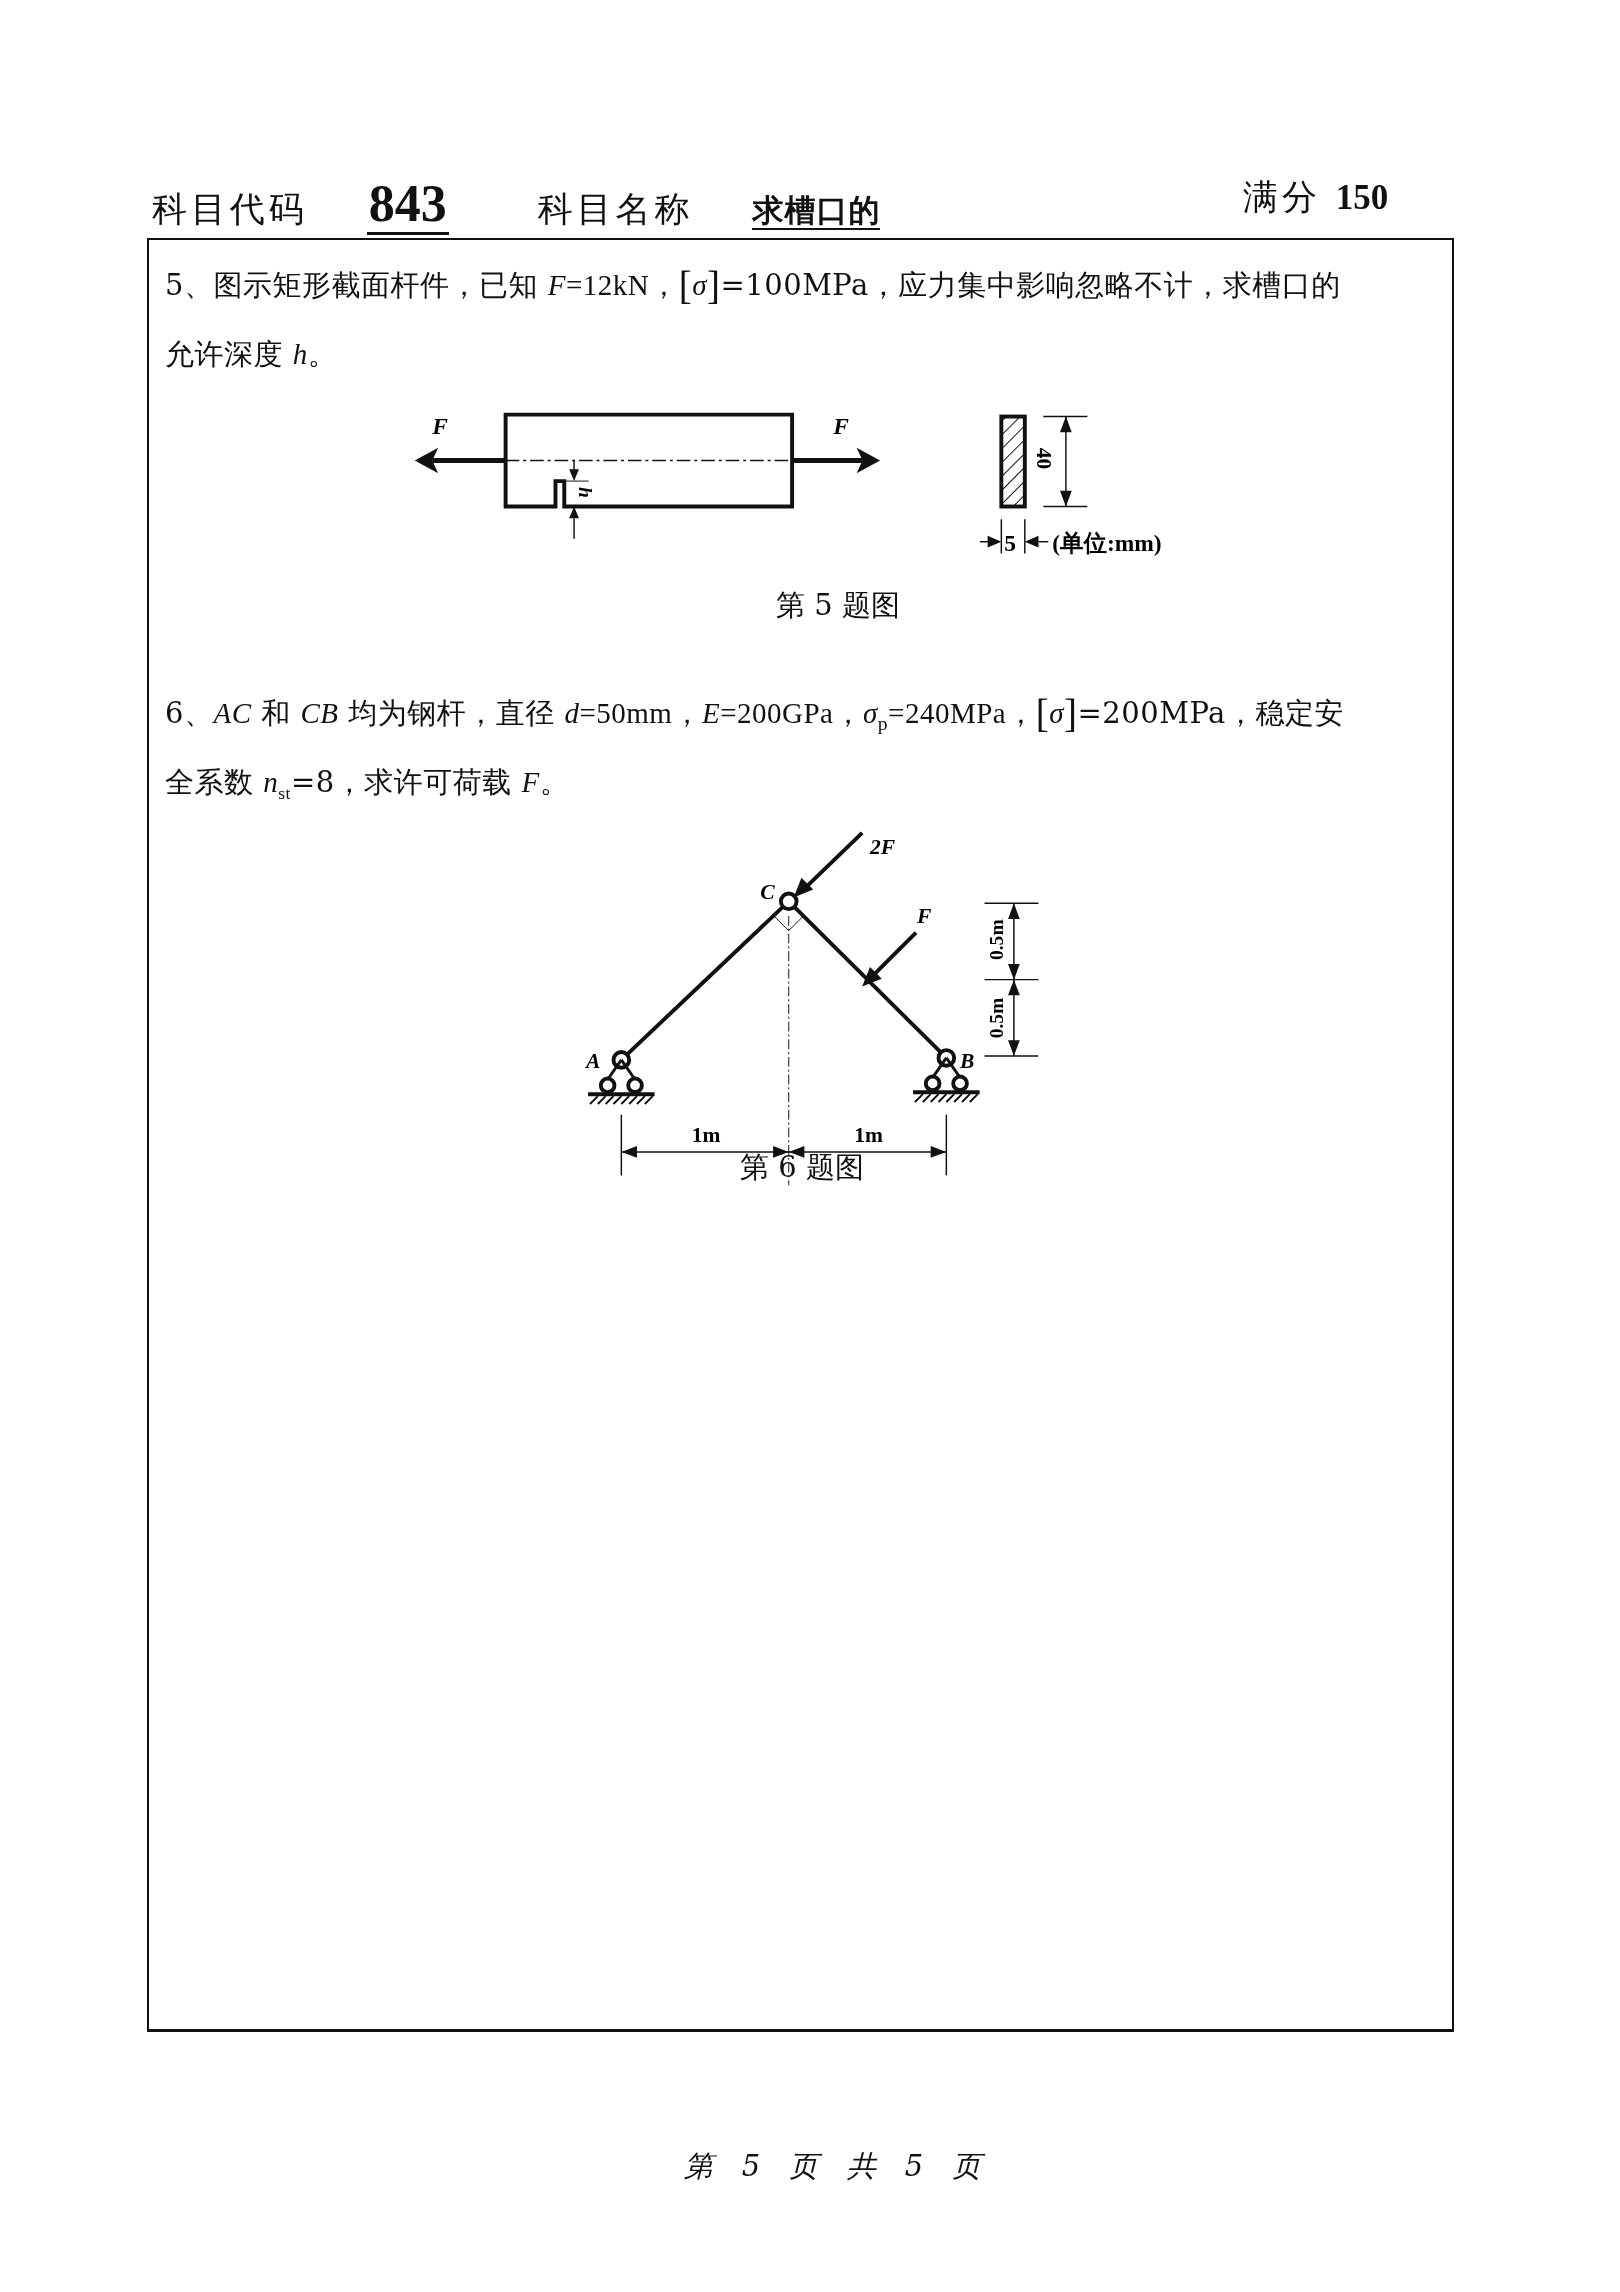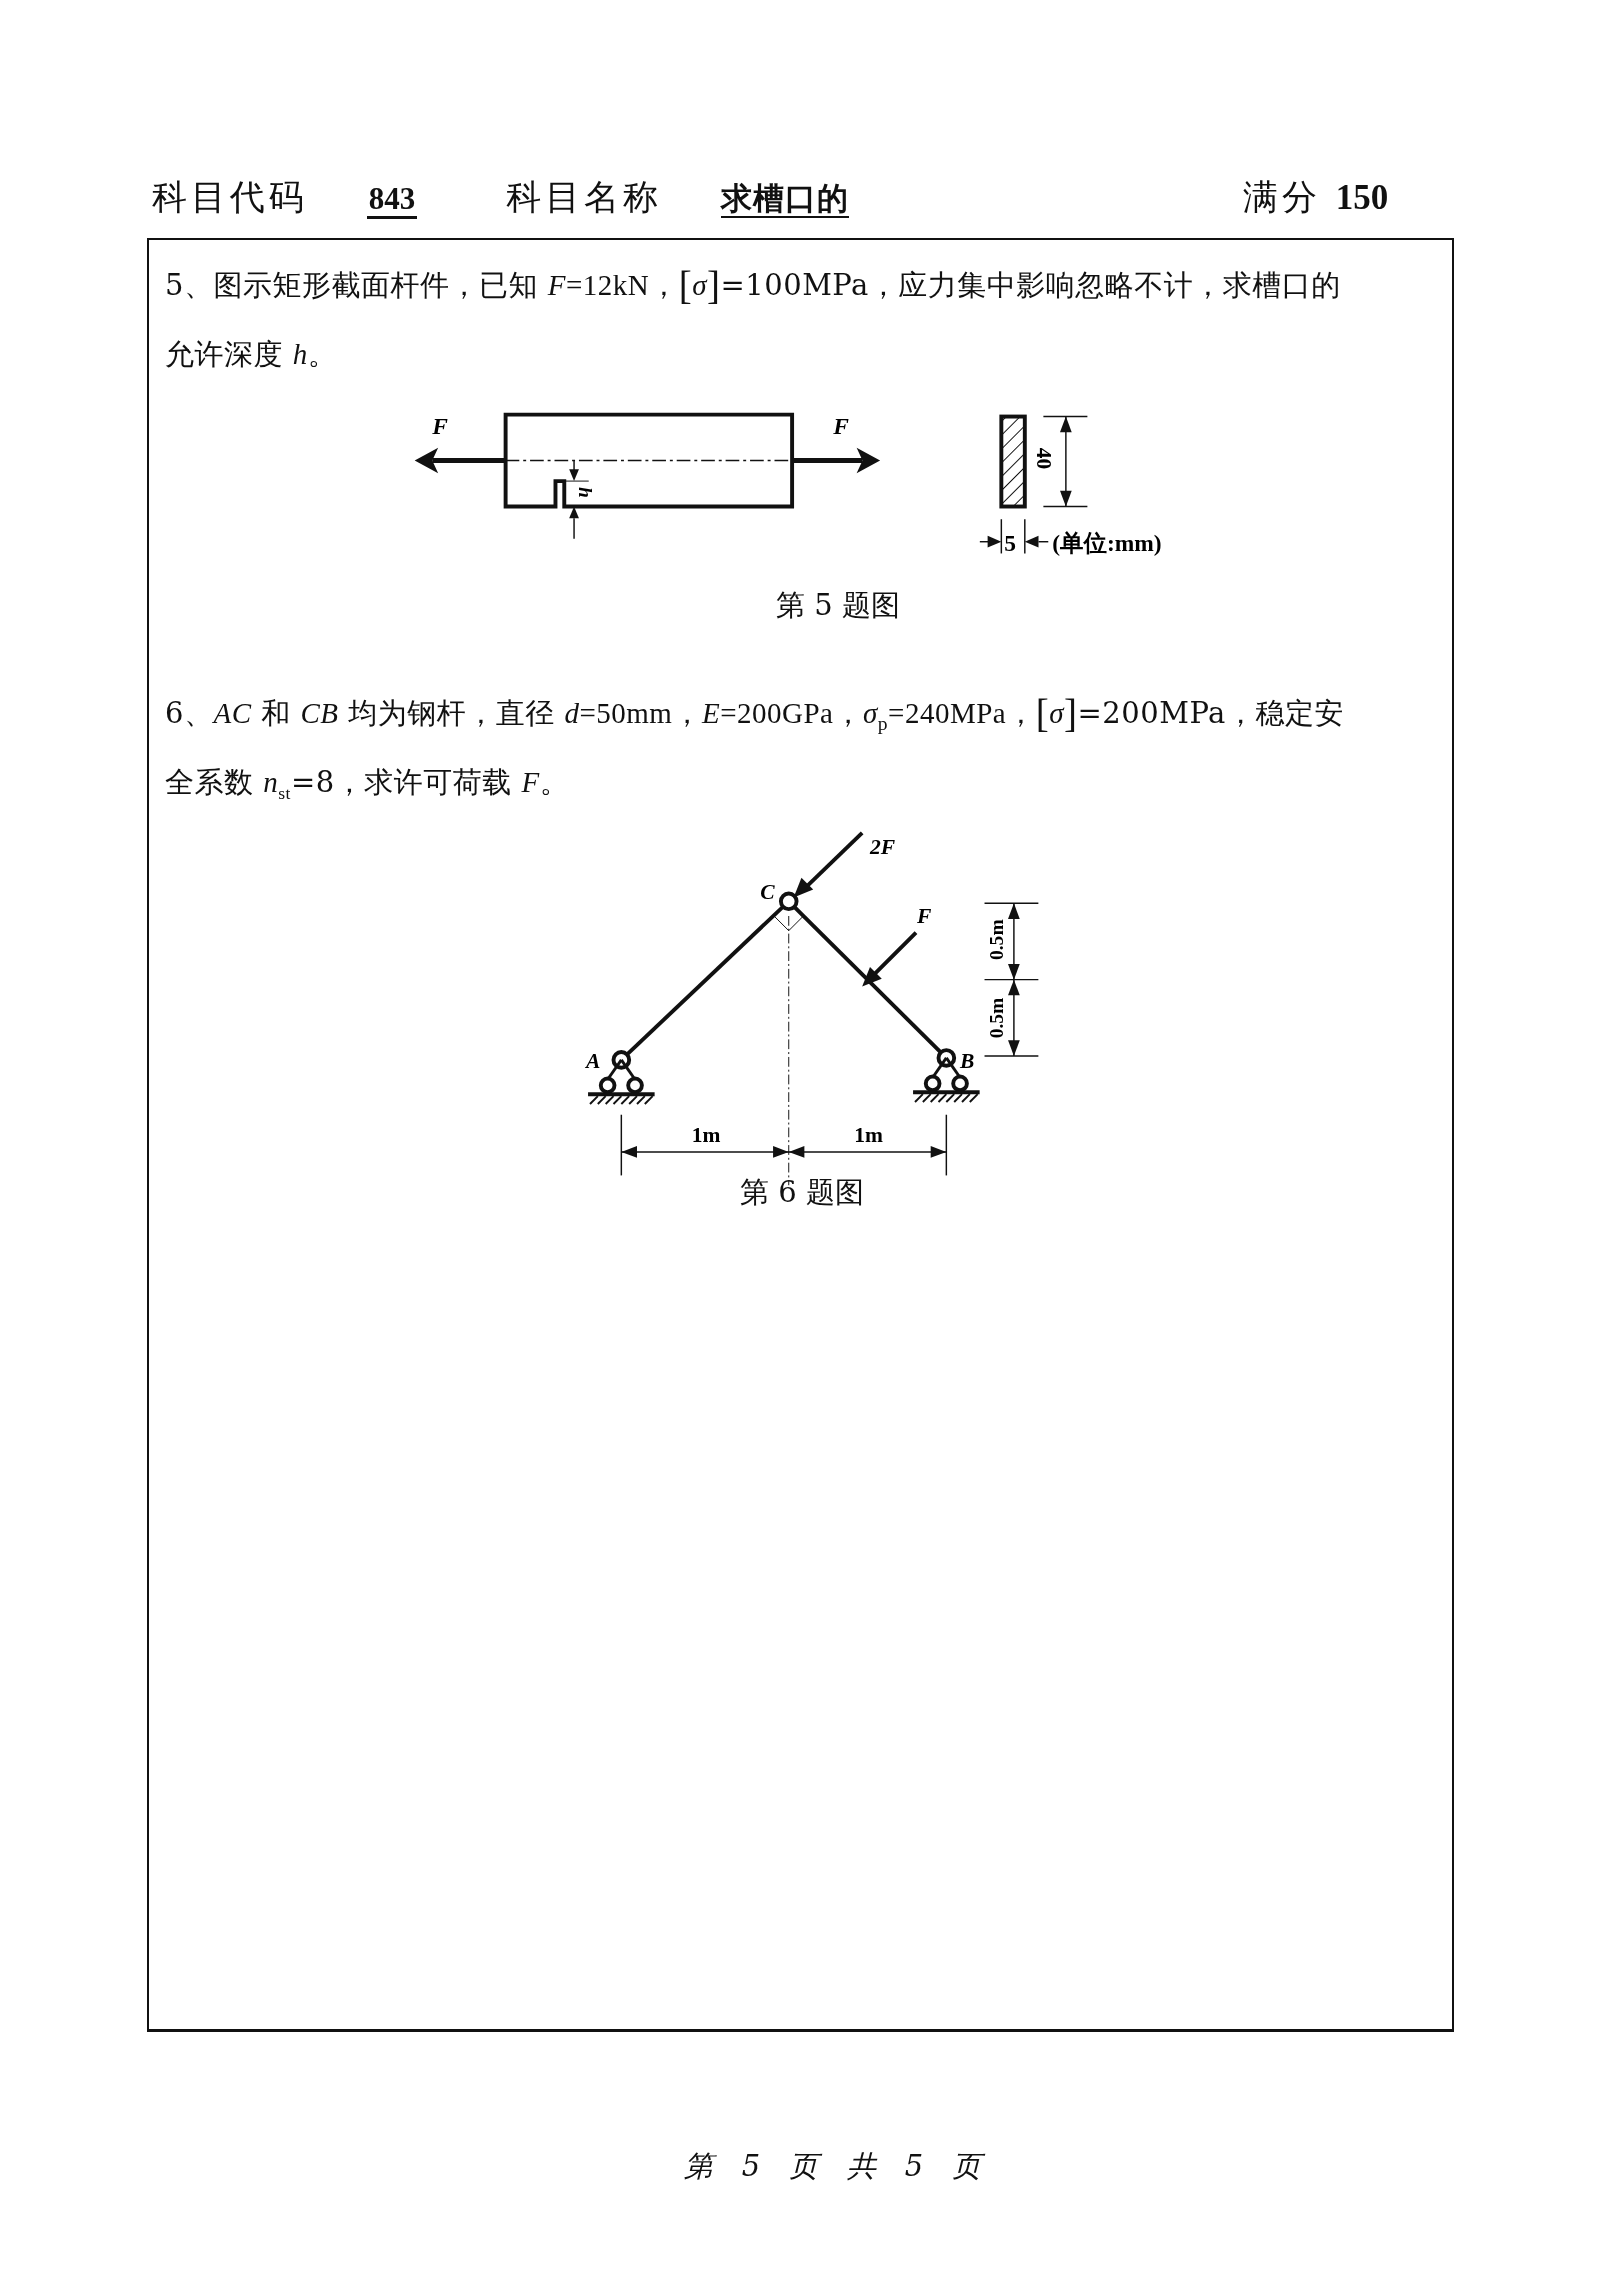--- a/index.html
+++ b/index.html
@@ -1,20 +1,20 @@
 <!DOCTYPE html>
 <html><head>
 <meta charset="utf-8">
 <style>
   html, body { margin:0; padding:0; background:#fff; }
   body { width:1620px; height:2293px; position:relative; overflow:hidden;
          font-family:"DejaVu Serif","Liberation Serif",serif; color:#111; }
   .abs { position:absolute; }
   .hdr { top:174px; font-size:35px; letter-spacing:3.9px; white-space:nowrap; }
-  .hdr .code { font-family:"Liberation Serif",serif; font-weight:bold; font-size:31px; letter-spacing:0; border-bottom:3.9px solid #111; padding:0 2px; }
+  .hdr .code { font-family:"Liberation Serif",serif; font-weight:bold; font-size:52px; letter-spacing:0; border-bottom:3.9px solid #111; padding:0 2px; }
   .hdr .name { font-weight:bold; font-size:31px; border-bottom:2.9px solid #111; letter-spacing:1px; }
   .hdr .score { font-family:"Liberation Serif",serif; font-weight:bold; font-size:35px; letter-spacing:0; }
   .frame { left:147px; top:238px; width:1307px; height:1794px; border:2px solid #111; border-top-width:2.9px; border-bottom-width:3.9px; box-sizing:border-box; }
   .qline { left:165px; font-size:29px; white-space:nowrap; letter-spacing:0.5px; }
   .it { font-family:"Liberation Serif",serif; font-style:italic; }
   .ro { font-family:"Liberation Serif",serif; }
   .br { font-family:"Liberation Serif",serif; font-size:39px; vertical-align:-3.9px; }
   .cap { font-size:29px; white-space:nowrap; }
   .footer { top:2147px; left:684px; font-size:29px; letter-spacing:9.8px; white-space:nowrap;font-style:italic; }
   svg text { font-family:"Liberation Serif",serif; }
@@ -167,16 +167,16 @@
   <line x1="54" y1="298" x2="54" y2="360" stroke="#111" stroke-width="1.5"></line>
   <line x1="386" y1="298" x2="386" y2="360" stroke="#111" stroke-width="1.5"></line>
   <line x1="54" y1="336" x2="386" y2="336" stroke="#111" stroke-width="1.5"></line>
   <polygon points="54,336 70,330 70,342" fill="#111"></polygon>
   <polygon points="225,336 209,330 209,342" fill="#111"></polygon>
   <polygon points="225,336 241,330 241,342" fill="#111"></polygon>
   <polygon points="386,336 370,330 370,342" fill="#111"></polygon>
   <text x="126" y="326" font-size="22" font-weight="bold">1m</text>
   <text x="292" y="326" font-size="22" font-weight="bold">1m</text>
 </svg>
-<div class="abs cap" style="left:740px;top:1173px;">第 6 题图</div>
+<div class="abs cap" style="left:740px;top:1148px;">第 6 题图</div>
 
 <div class="abs footer">第 5 页 共 5 页</div>
 
 
 </body></html>

